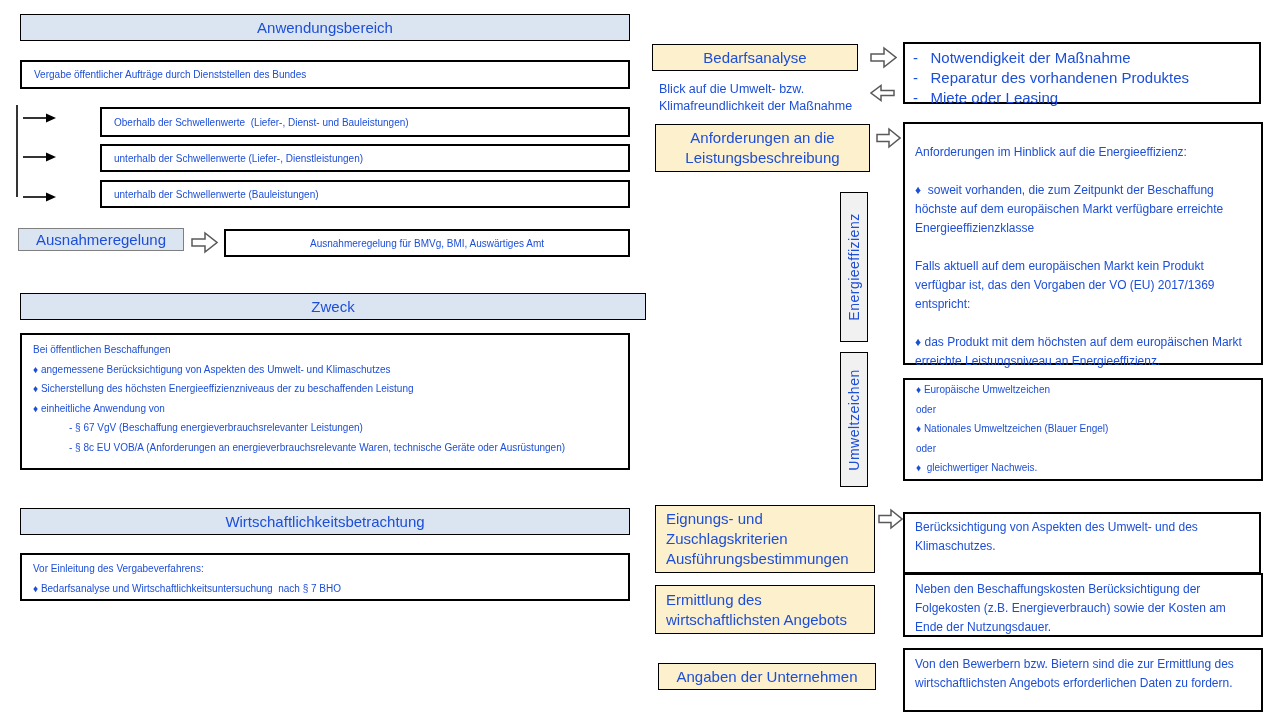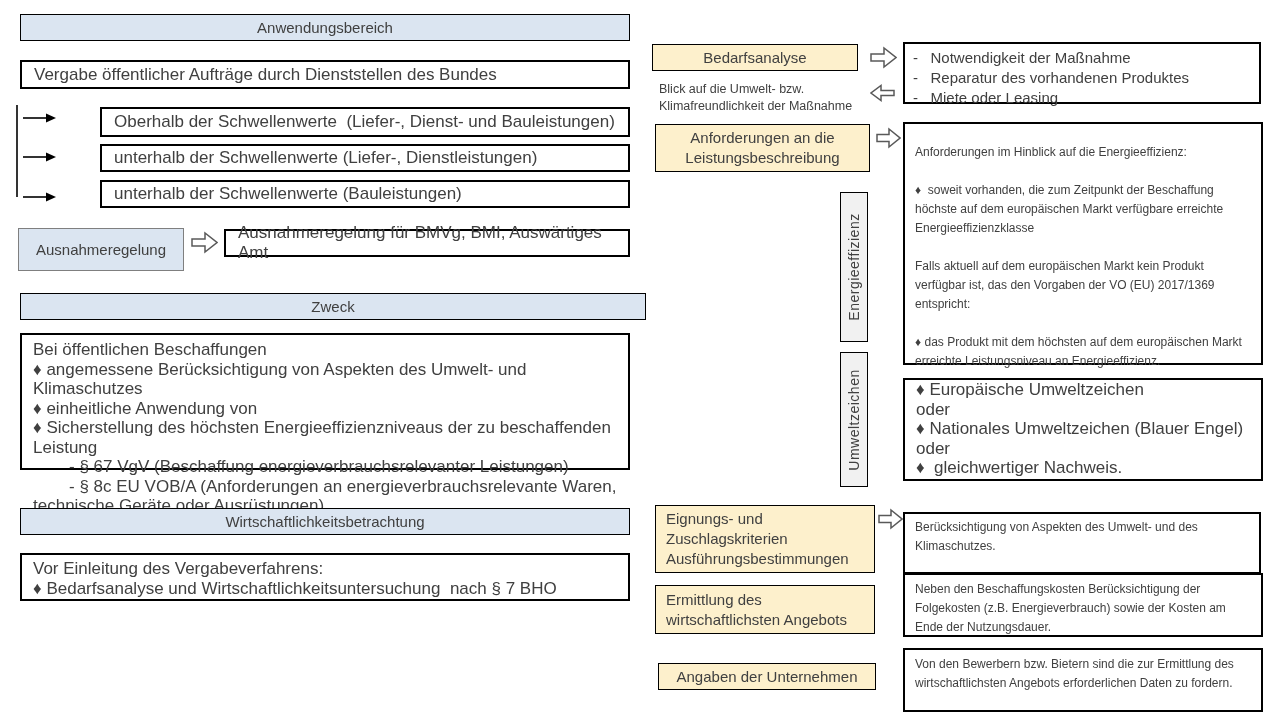--- a/index.html
+++ b/index.html
@@ -1,30 +1,30 @@
 <!DOCTYPE html>
 <html><head>
 <meta charset="utf-8">
 <style>
   html,body { margin:0; padding:0; background:#ffffff; }
   .canvas {
     position:relative; width:1280px; height:720px; overflow:hidden;
-    background:#ffffff; font-family:"Liberation Sans", sans-serif; color:#404040;
+    background:#ffffff; font-family:"Liberation Sans", sans-serif; color:#1d4ed8;
   }
   .abs { position:absolute; box-sizing:border-box; }
   
   .hdr {
     border:1px solid #000; display:flex; align-items:center; justify-content:center;
     font-size:15px; white-space:pre-wrap;
   }
   .hdr-blue { background:#dbe5f1; }
   .hdr-tan  { background:#fdf0cc; }
   
   .wbox {
-    background:#fff; border:2px solid #000; font-size:17px;
+    background:#fff; border:2px solid #000; font-size:10px;
   }
   .flexbox { display:flex; align-items:center; padding:0 12px; white-space:pre-wrap; }
   .centerbox { justify-content:center; }
   .txtbox { padding:5px 11px; line-height:19.5px; }
   .txtbox .ln { white-space:pre-wrap; }
   .hang { text-indent:36px; }
   
   .tanbox {
     background:#fdf0cc; border:1.5px solid #000; font-size:15px;
     display:flex; align-items:center; justify-content:center;
@@ -67,35 +67,35 @@
     <line x1="11" y1="55" x2="34" y2="55" stroke="#000" stroke-width="1.6"></line>
     <polygon points="34,50.5 44,55 34,59.5" fill="#000"></polygon>
     <line x1="11" y1="95" x2="34" y2="95" stroke="#000" stroke-width="1.6"></line>
     <polygon points="34,90.5 44,95 34,99.5" fill="#000"></polygon>
   </svg>
 
   <div class="abs wbox flexbox" style="left:100px; top:107px; width:530px; height:30px;">Oberhalb der Schwellenwerte  (Liefer-, Dienst- und Bauleistungen)</div>
   <div class="abs wbox flexbox" style="left:100px; top:144px; width:530px; height:28px;">unterhalb der Schwellenwerte (Liefer-, Dienstleistungen)</div>
   <div class="abs wbox flexbox" style="left:100px; top:180px; width:530px; height:28px;">unterhalb der Schwellenwerte (Bauleistungen)</div>
 
-  <div class="abs bluebox" style="left:18px; top:228px; width:166px; height:43px;">Ausnahmeregelung</div>
+  <div class="abs bluebox" style="left:18px; top:228px; width:166px; height:23px;">Ausnahmeregelung</div>
 
   <svg class="abs arrow-icon" style="left:191px; top:231px;" width="27" height="23" viewBox="0 0 27 23">
     <path d="M1 8 H14 V2 L26 11.5 L14 21 V15 H1 Z" fill="#ffffff" stroke="#595959" stroke-width="1.5"></path>
   </svg>
 
   <div class="abs wbox flexbox centerbox" style="left:224px; top:229px; width:406px; height:28px;">Ausnahmeregelung für BMVg, BMI, Auswärtiges Amt</div>
 
   <div class="abs hdr hdr-blue" style="left:20px; top:293px; width:626px; height:27px;">Zweck</div>
 
   <div class="abs wbox txtbox" style="left:20px; top:333px; width:610px; height:137px;">
     <div class="ln">Bei öffentlichen Beschaffungen</div>
     <div class="ln">♦ angemessene Berücksichtigung von Aspekten des Umwelt- und Klimaschutzes</div>
+    <div class="ln">♦ Sicherstellung des höchsten Energieeffizienzniveaus der zu beschaffenden Leistung</div>
     <div class="ln">♦ einheitliche Anwendung von</div>
-    <div class="ln">♦ Sicherstellung des höchsten Energieeffizienzniveaus der zu beschaffenden Leistung</div>
     <div class="ln hang">- § 67 VgV (Beschaffung energieverbrauchsrelevanter Leistungen)</div>
     <div class="ln hang">- § 8c EU VOB/A (Anforderungen an energieverbrauchsrelevante Waren, technische Geräte oder Ausrüstungen)</div>
   </div>
 
   <div class="abs hdr hdr-blue" style="left:20px; top:508px; width:610px; height:27px;">Wirtschaftlichkeitsbetrachtung</div>
 
   <div class="abs wbox txtbox" style="left:20px; top:553px; width:610px; height:48px; line-height:20px; padding-top:4px;">
     <div class="ln">Vor Einleitung des Vergabeverfahrens:</div>
     <div class="ln">♦ Bedarfsanalyse und Wirtschaftlichkeitsuntersuchung  nach § 7 BHO</div>
   </div>

